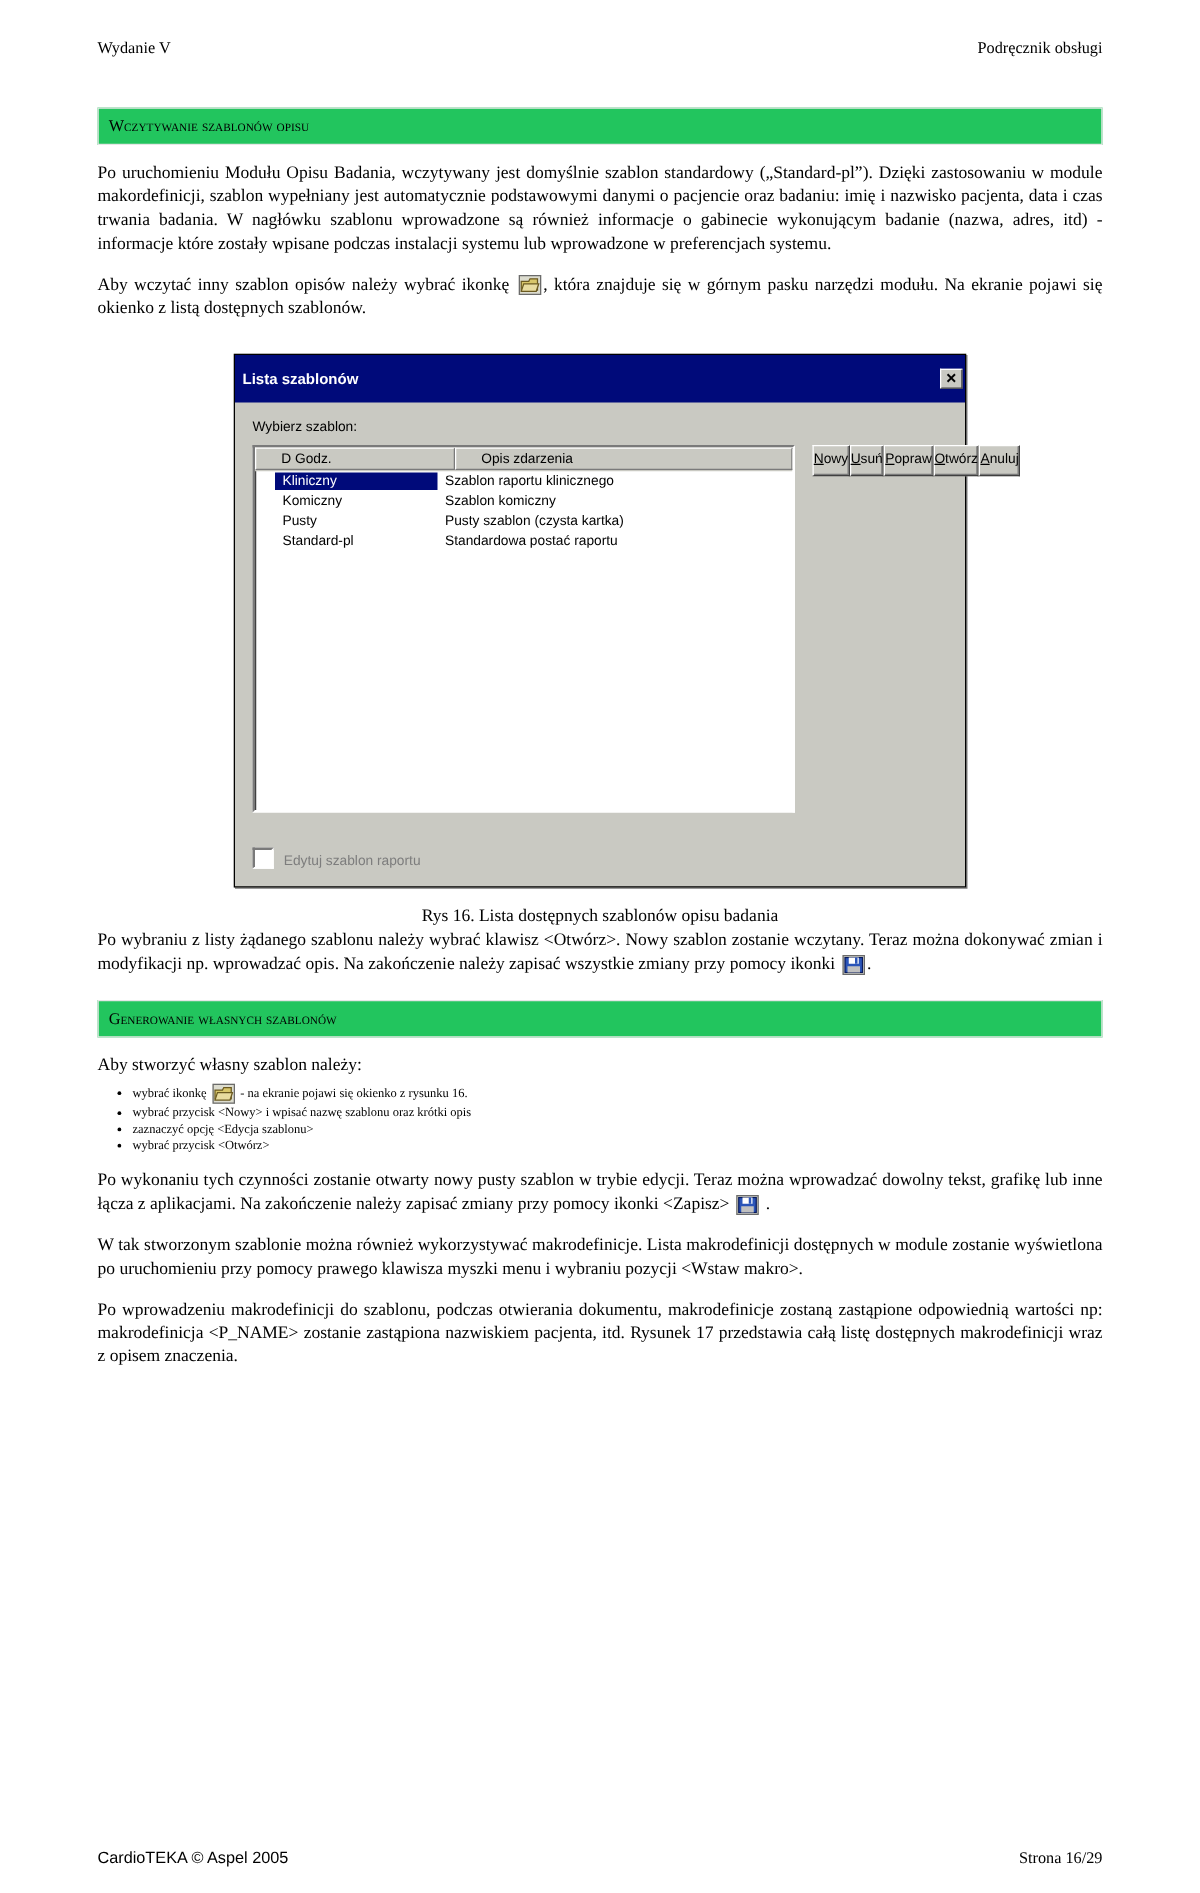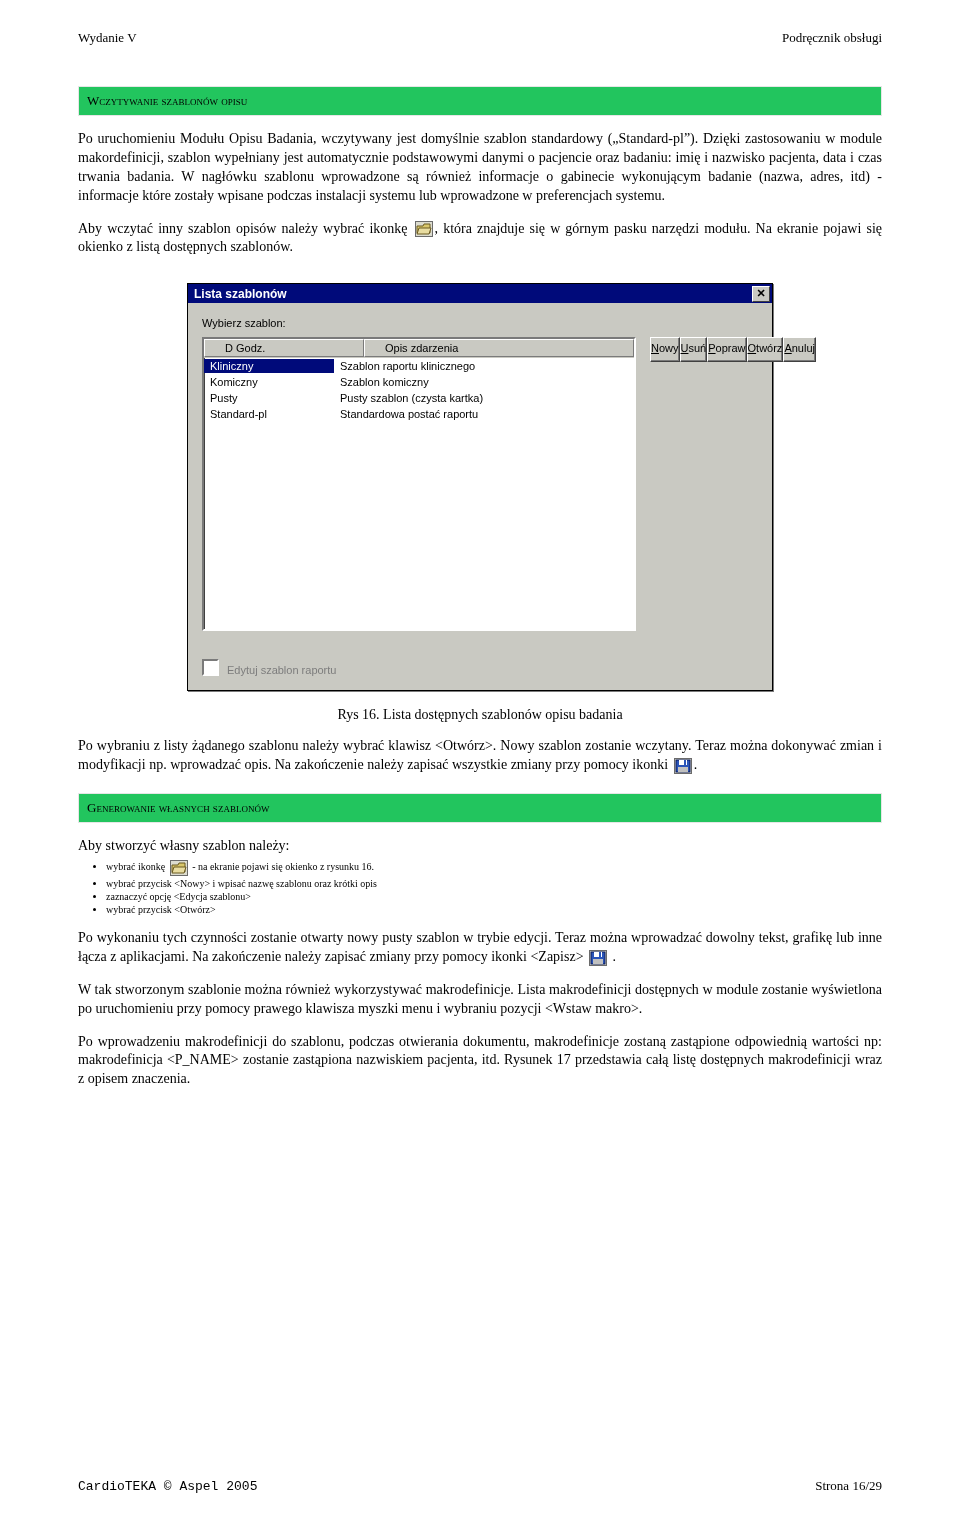--- a/index.html
+++ b/index.html
@@ -3,39 +3,39 @@
 <meta charset="utf-8">
 <style>
   html,body{margin:0;padding:0;background:#fff;color:#000;font-family:"Times New Roman",Times,serif}
   .page{width:960px;min-height:1514px;margin:0 auto;position:relative;box-sizing:border-box;padding:30px 78px 30px 78px}
   .hdr{display:flex;justify-content:space-between;font-size:13px;margin-bottom:40px}
   .section-head{background:#22c55e;border:1px solid #e6e6e6;font-size:13px;padding:6px 8px;margin:18px 0 14px 0}
   .smcaps{font-variant:small-caps}
   p{font-size:14px;line-height:1.35;margin:0 0 14px 0;text-align:justify}
   ul{font-size:10px;margin:4px 0 14px 28px;padding:0}
   li{margin:2px 0}
-  .fig-caption{text-align:center;font-size:14px;margin:16px 0 14px 0}
+  .fig-caption{text-align:center;font-size:14px;margin:16px 0 2px 0}
   .footer{position:absolute;left:78px;right:78px;bottom:20px;display:flex;justify-content:space-between;font-size:13px}
   .iconbox{display:inline-block;width:16px;height:14px;border:1px solid #6b6b6b;vertical-align:middle;margin:0 2px;position:relative;background:#dcdccf}
   .iconbox.open svg{position:absolute;inset:0}
   .iconbox.save svg{position:absolute;inset:0}
   
   .dlg-wrap{display:flex;justify-content:center;margin:26px 0 4px 0}
   .dlg{width:584px;background:#c9c9c2;border:1px solid #000;box-shadow:1px 1px 0 #7a7a7a;font-family:"MS Sans Serif",Tahoma,Arial,sans-serif;font-size:11px;color:#000}
-  .titlebar{background:#000a7a;color:#fff;display:flex;align-items:center;justify-content:space-between;height:19px;padding:0 2px 0 6px;font-weight:bold;font-size:12px}
+  .titlebar{background:#000a7a;color:#fff;display:flex;align-items:center;justify-content:space-between;height:38px;padding:0 2px 0 6px;font-weight:bold;font-size:12px}
   .titlebar .x{width:16px;height:14px;background:#c9c9c2;border-top:1px solid #fff;border-left:1px solid #fff;border-right:1px solid #404040;border-bottom:1px solid #404040;color:#000;display:flex;align-items:center;justify-content:center;font-family:Arial;font-size:11px;font-weight:bold;line-height:1}
   .dlg-body{padding:12px 14px 14px 14px}
   .lbl{margin:2px 0 8px 0}
   .list-row{display:flex;align-items:flex-start}
   .listbox{flex:1;height:290px;background:#fff;border-top:2px solid #7a7a7a;border-left:2px solid #7a7a7a;border-right:2px solid #fff;border-bottom:2px solid #fff;box-shadow:inset 1px 1px 0 #404040;overflow:hidden}
   .lb-hdr{display:flex;border-bottom:1px solid #c9c9c2}
   .lb-hcell{background:#c9c9c2;border-top:1px solid #fff;border-left:1px solid #fff;border-right:1px solid #7a7a7a;border-bottom:1px solid #7a7a7a;padding:2px 20px;font-size:11px}
   .lb-hcell.c1{width:118px}
   .lb-hcell.c2{flex:1}
-  .lb-row{display:flex;padding:1px 0}
+  .lb-row{display:flex;padding:1px 16px}
   .lb-cell{padding:1px 6px;font-size:11px}
   .lb-cell.c1{width:118px}
   .lb-cell.c2{flex:1}
   .lb-row.sel .lb-cell.c1{background:#000a7a;color:#fff}
   .btncol{width:108px;margin-left:14px;display:flex;flex-direction:row}
   .wbtn{height:23px;background:#c9c9c2;border-top:1px solid #fff;border-left:1px solid #fff;border-right:1px solid #404040;border-bottom:1px solid #404040;box-shadow:inset -1px -1px 0 #7a7a7a;margin-bottom:8px;text-align:center;line-height:21px;font-size:11px}
   .wbtn u{text-decoration:underline}
   .bottom-row{display:flex;align-items:flex-end;margin-top:28px}
   .chk{width:13px;height:13px;background:#fff;border-top:2px solid #7a7a7a;border-left:2px solid #7a7a7a;border-right:2px solid #fff;border-bottom:2px solid #fff;margin-right:8px}
   .chk-label{color:#7d7d7d;flex:1}
@@ -141,16 +141,16 @@
           <rect x="4" y="1" width="8" height="5" fill="#fff"></rect>
           <rect x="9" y="1" width="2" height="5" fill="#2a54b8"></rect>
           <rect x="3" y="8" width="10" height="5" fill="#c0c0c0"></rect>
         </svg></span><span> .</span>
   </p>
 
   <p>W tak stworzonym szablonie można również wykorzystywać makrodefinicje. Lista makrodefinicji dostępnych w module zostanie wyświetlona po uruchomieniu przy pomocy prawego klawisza myszki menu i wybraniu pozycji &lt;Wstaw makro&gt;.</p>
   <p>Po wprowadzeniu makrodefinicji do szablonu, podczas otwierania dokumentu, makrodefinicje zostaną zastąpione odpowiednią wartości np: makrodefinicja &lt;P_NAME&gt; zostanie zastąpiona nazwiskiem pacjenta, itd. Rysunek 17 przedstawia całą listę dostępnych makrodefinicji wraz z opisem znaczenia.</p>
 
   <div class="footer">
-    <span><span style="font-family:Liberation Mono, monospace">CardioTEKA © Aspel 2005</span></span>
+    <span><span style="font-family:Liberation Sans, sans-serif">CardioTEKA © Aspel 2005</span></span>
     <span><span>Strona </span><span>16/29</span></span>
   </div>
 </div>
 
 </body></html>

